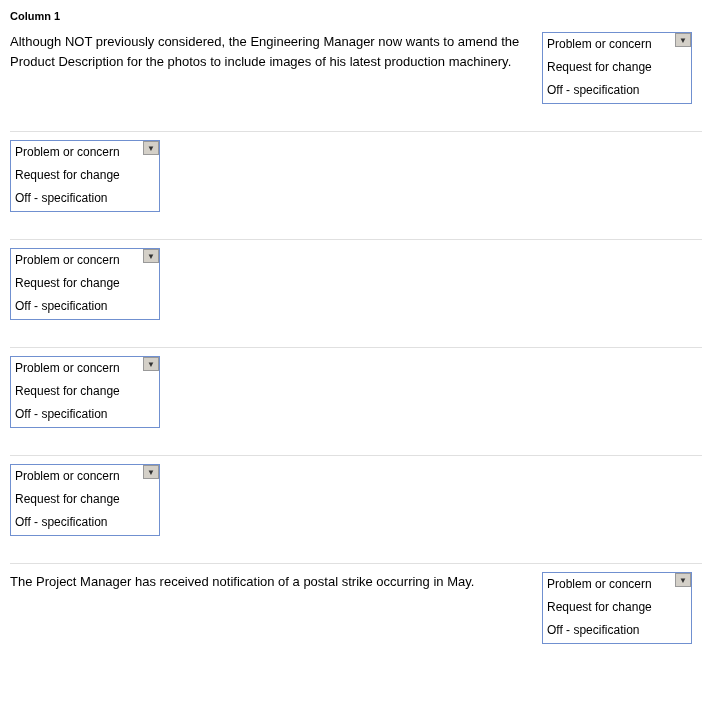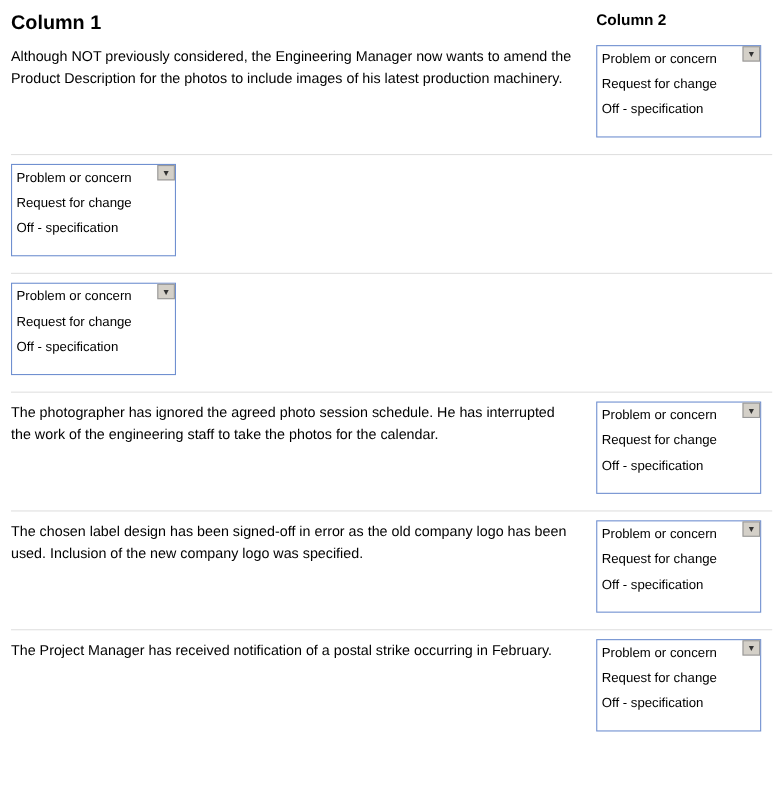--- a/index.html
+++ b/index.html
@@ -18,21 +18,21 @@
     }
 
     .header-row {
       display: flex;
       margin-bottom: 10px;
     }
 
     .col1-header {
       flex: 1;
       font-weight: bold;
-      font-size: 18px;
+      font-size: 11px;
     }
 
     .col2-header {
       width: 160px;
       font-weight: bold;
       font-size: 14px;
     }
 
     .question-row {
       display: flex;
@@ -78,40 +78,39 @@
       align-items: center;
       justify-content: center;
       font-size: 8px;
       color: #333;
       cursor: pointer;
       z-index: 10;
     }
 
     .listbox-inner {
       width: 150px;
-      height: 84px;
+      height: 72px;
       border: 1px solid #7090d0;
       background: #ffffff;
       font-size: 12px;
       overflow: hidden;
       position: relative;
     }
 
     .listbox-inner div {
       padding: 2px 18px 2px 4px;
       line-height: 1.6;
       cursor: pointer;
     }
   </style>
 </head>
 <body>
 
 <div class="header-row">
   <div class="col1-header">Column 1</div>
-  <div class="col2-header">Column 2</div>
 </div>
 
 <div id="rows-container">
     <div class="question-row">
       <div class="col1-text">Although NOT previously considered, the Engineering Manager now wants to amend the Product Description for the photos to include images of his latest production machinery.</div>
       <div class="col2-select-wrapper">
         <div class="listbox-container">
           <div class="scroll-arrow">▼</div>
           <div class="listbox-inner">
             <div>Problem or concern</div>
@@ -139,47 +138,45 @@
           <div class="scroll-arrow">▼</div>
           <div class="listbox-inner">
             <div>Problem or concern</div>
             <div>Request for change</div>
             <div>Off - specification</div>
           </div>
         </div>
       </div>
     </div>
     <div class="question-row">
-      <div class="col1-text">The photographer has ignored the agreed photo session schedule. He has interrupted the work of the engineering staff to take the photos for the calendar.</div>
       <div class="col2-select-wrapper">
         <div class="listbox-container">
           <div class="scroll-arrow">▼</div>
           <div class="listbox-inner">
             <div>Problem or concern</div>
             <div>Request for change</div>
             <div>Off - specification</div>
           </div>
         </div>
       </div>
     </div>
     <div class="question-row">
-      <div class="col1-text">The chosen label design has been signed-off in error as the old company logo has been used. Inclusion of the new company logo was specified.</div>
       <div class="col2-select-wrapper">
         <div class="listbox-container">
           <div class="scroll-arrow">▼</div>
           <div class="listbox-inner">
             <div>Problem or concern</div>
             <div>Request for change</div>
             <div>Off - specification</div>
           </div>
         </div>
       </div>
     </div>
     <div class="question-row">
-      <div class="col1-text">The Project Manager has received notification of a postal strike occurring in February.</div>
+      <div class="col1-text">The Project Manager has received notification of a postal strike occurring in May.</div>
       <div class="col2-select-wrapper">
         <div class="listbox-container">
           <div class="scroll-arrow">▼</div>
           <div class="listbox-inner">
             <div>Problem or concern</div>
             <div>Request for change</div>
             <div>Off - specification</div>
           </div>
         </div>
       </div>

